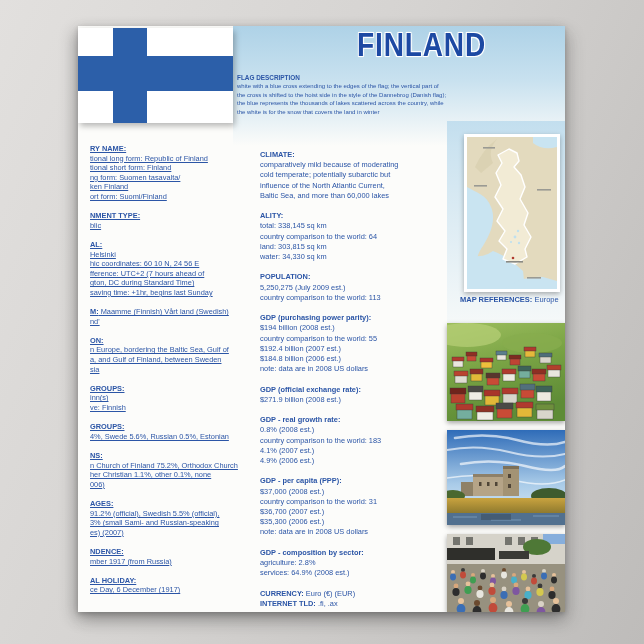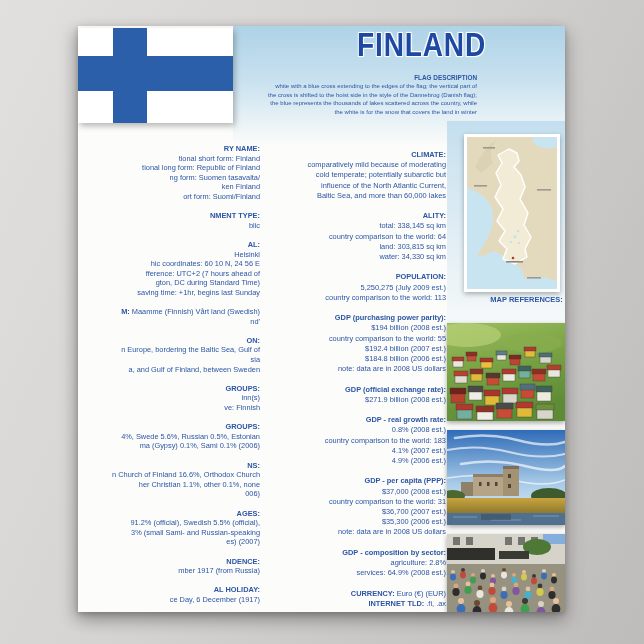--- a/index.html
+++ b/index.html
@@ -1,39 +1,39 @@
 <!DOCTYPE html>
 <html><head>
 <meta charset="utf-8">
 <style>
   html,body{margin:0;padding:0;}
   .stage{position:relative;width:644px;height:644px;overflow:hidden;
     background:linear-gradient(115deg,#e2e0de 0%,#d5d3d1 45%,#c6c4c2 80%,#bebcba 100%);
-    font-family:"Liberation Sans","DejaVu Sans",sans-serif;text-align:right;}
+    font-family:"Liberation Sans","DejaVu Sans",sans-serif;}
   .poster{position:absolute;left:78px;top:26px;width:487px;height:586px;background:#fcfcfa;
     overflow:hidden;
     box-shadow:-4px 6px 14px rgba(50,50,50,.30), 4px 8px 16px rgba(50,50,50,.22), 0 2px 5px rgba(0,0,0,.2);}
   .band{position:absolute;left:155px;top:0;width:332px;height:120px;
     background:linear-gradient(to bottom,#aed2e7 0%,#c8e1ef 45%,rgba(233,244,249,0) 100%);}
   .rightfade{position:absolute;left:369px;top:95px;width:118px;height:230px;
     background:linear-gradient(to bottom,rgba(188,219,237,.85),rgba(188,219,237,0));}
   .flag{position:absolute;left:0;top:2px;width:155px;height:95px;background:#ffffff;
     box-shadow:2px 3px 6px rgba(0,0,0,.28);}
   .flag .fv{position:absolute;left:35px;top:0;width:34px;height:95px;background:#2c5fa9;}
   .flag .fh{position:absolute;left:0;top:28px;width:155px;height:35px;background:#2c5fa9;}
   .title{position:absolute;left:279px;top:2px;font-size:33px;line-height:34px;font-weight:bold;
     color:#1d49a3;letter-spacing:1px;transform:scaleX(.85);transform-origin:left top;white-space:nowrap;
     text-shadow:-1px -1px 0 #fff,1px -1px 0 #fff,-1px 1px 0 #fff,1px 1px 0 #fff,0 0 3px #fff;}
   .flagdesc{position:absolute;left:159px;top:47px;width:240px;color:#2b55a6;}
   .fd-h{font-weight:bold;font-size:6.4px;line-height:9px;}
   .flagdesc .line{font-size:6px;line-height:8.6px;white-space:nowrap;}
   .col{position:absolute;color:#2b55a6;font-size:7.4px;}
   .col .line{white-space:nowrap;}
   .hd{font-weight:bold;}
-  .col-left{left:4px;top:118px;width:178px;}
+  .col-left{left:12px;top:118px;width:178px;text-decoration:underline;}
   .col-left .line{line-height:9.6px;}
   .col-left .sec{margin-bottom:9.6px;}
   .col-mid{left:182px;top:124px;width:186px;}
   .col-mid .line{line-height:10.2px;}
   .col-mid .sec{margin-bottom:10.2px;}
   .sec.tight{margin-bottom:0 !important;}
   .mapbox{position:absolute;left:386px;top:108px;width:90px;height:152px;background:#fff;
     padding:3px;box-shadow:0 2px 5px rgba(0,0,0,.3);}
   .mapbox svg{display:block;}
   .mapref{position:absolute;left:382px;top:269px;width:129px;color:#2b55a6;font-size:7.5px;white-space:nowrap;}
@@ -63,22 +63,22 @@
           <div class="line">white with a blue cross extending to the edges of the flag; the vertical part of</div>
           <div class="line">the cross is shifted to the hoist side in the style of the Dannebrog (Danish flag);</div>
           <div class="line">the blue represents the thousands of lakes scattered across the country, while</div>
           <div class="line">the white is for the snow that covers the land in winter</div>
         </div>
     </div>
 
     <div class="col col-left">
         <div class="sec">
           <div class="line"><span class="hd">RY NAME:</span></div>
+          <div class="line">tional long form: Republic of Finland</div>
           <div class="line">tional short form: Finland</div>
-          <div class="line">tional long form: Republic of Finland</div>
           <div class="line">ng form: Suomen tasavalta/</div>
           <div class="line">ken Finland</div>
           <div class="line">ort form: Suomi/Finland</div>
         </div>
         <div class="sec">
           <div class="line"><span class="hd">NMENT TYPE:</span></div>
           <div class="line">blic</div>
         </div>
         <div class="sec">
           <div class="line"><span class="hd">AL:</span></div>
@@ -88,36 +88,35 @@
           <div class="line">gton, DC during Standard Time)</div>
           <div class="line">saving time: +1hr, begins last Sunday</div>
         </div>
         <div class="sec">
           <div class="line"><span class="hd">M:</span><span> Maamme  (Finnish) Vårt land  (Swedish)</span></div>
           <div class="line">nd'</div>
         </div>
         <div class="sec">
           <div class="line"><span class="hd">ON:</span></div>
           <div class="line">n Europe, bordering the Baltic Sea, Gulf of</div>
+          <div class="line">a, and Gulf of Finland, between Sweden</div>
           <div class="line">sia</div>
-          <div class="line">a, and Gulf of Finland, between Sweden</div>
         </div>
         <div class="sec">
           <div class="line"><span class="hd">GROUPS:</span></div>
           <div class="line">inn(s)</div>
           <div class="line">ve: Finnish</div>
         </div>
         <div class="sec">
           <div class="line"><span class="hd">GROUPS:</span></div>
           <div class="line">4%, Swede 5.6%, Russian 0.5%, Estonian</div>
-          <div class="line">ma (Gypsy) 0.1%, Sami 0.1% (2006)</div>
         </div>
         <div class="sec">
           <div class="line"><span class="hd">NS:</span></div>
-          <div class="line">n Church of Finland 16.6%, Orthodox Church</div>
+          <div class="line">n Church of Finland 75.2%, Orthodox Church</div>
           <div class="line">her Christian 1.1%, other 0.1%, none</div>
           <div class="line">006)</div>
         </div>
         <div class="sec">
           <div class="line"><span class="hd">AGES:</span></div>
           <div class="line">91.2% (official), Swedish 5.5% (official),</div>
           <div class="line">3% (small Sami- and Russian-speaking</div>
           <div class="line">es) (2007)</div>
         </div>
         <div class="sec">

